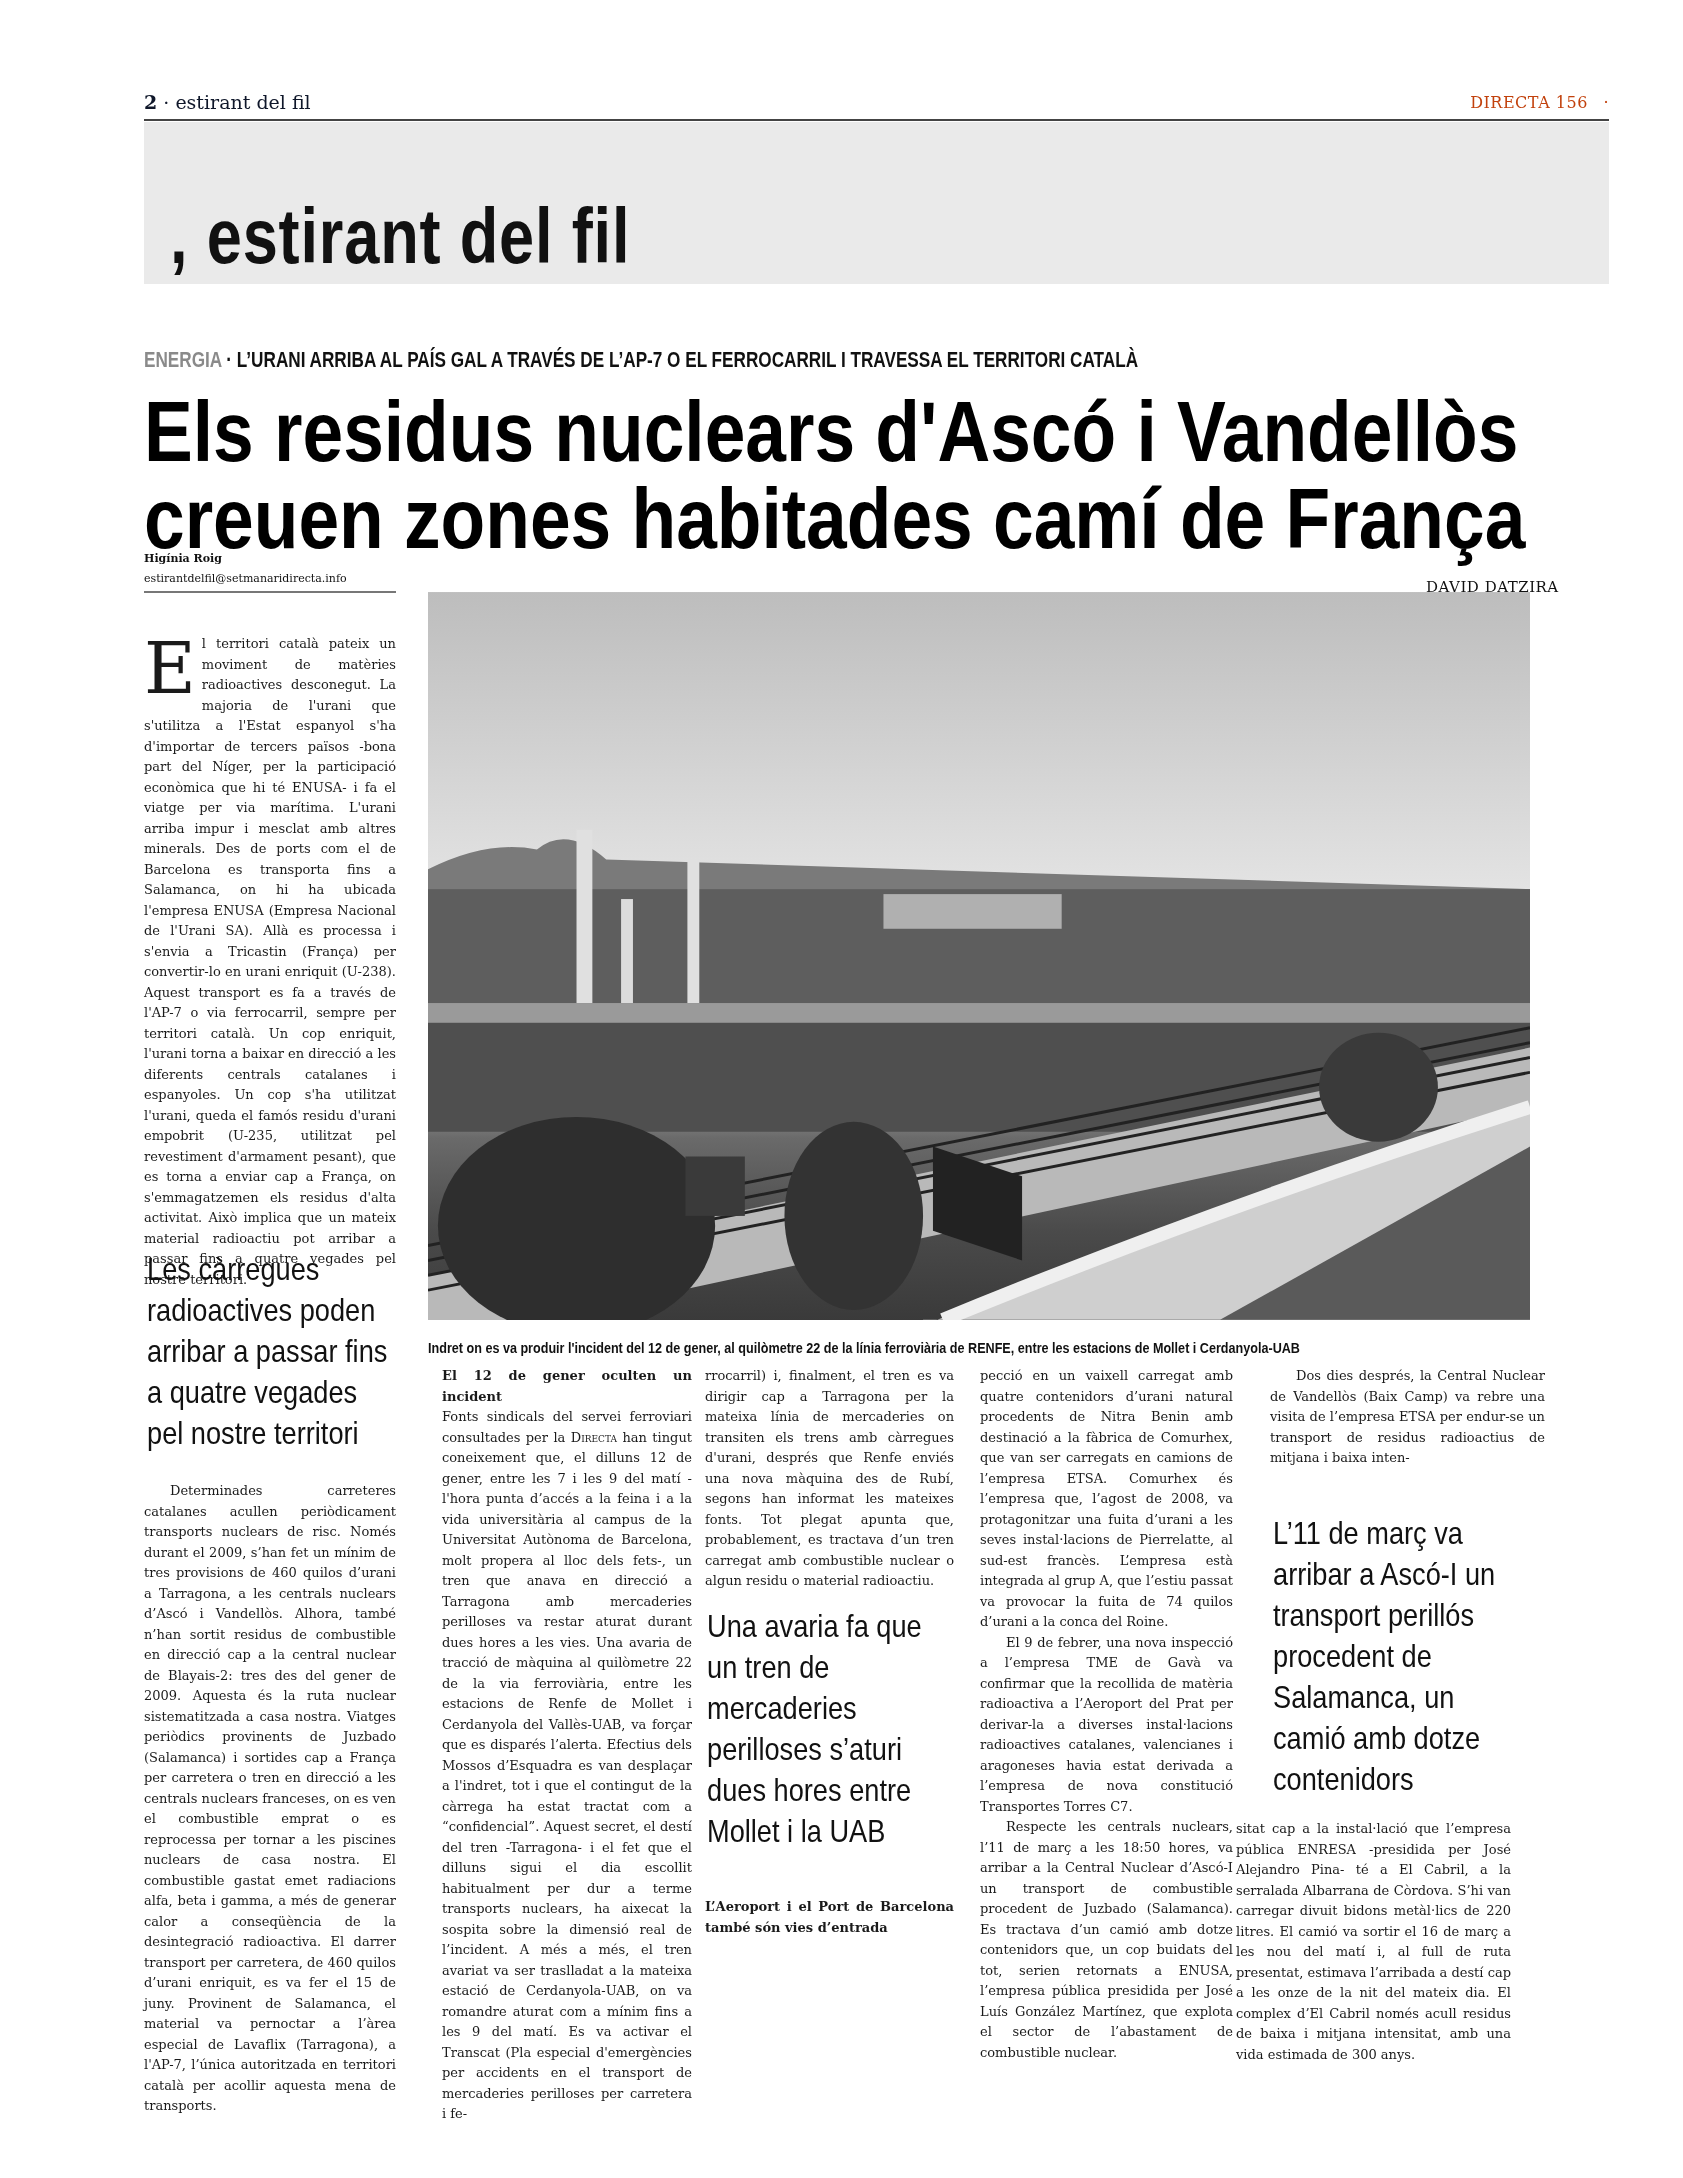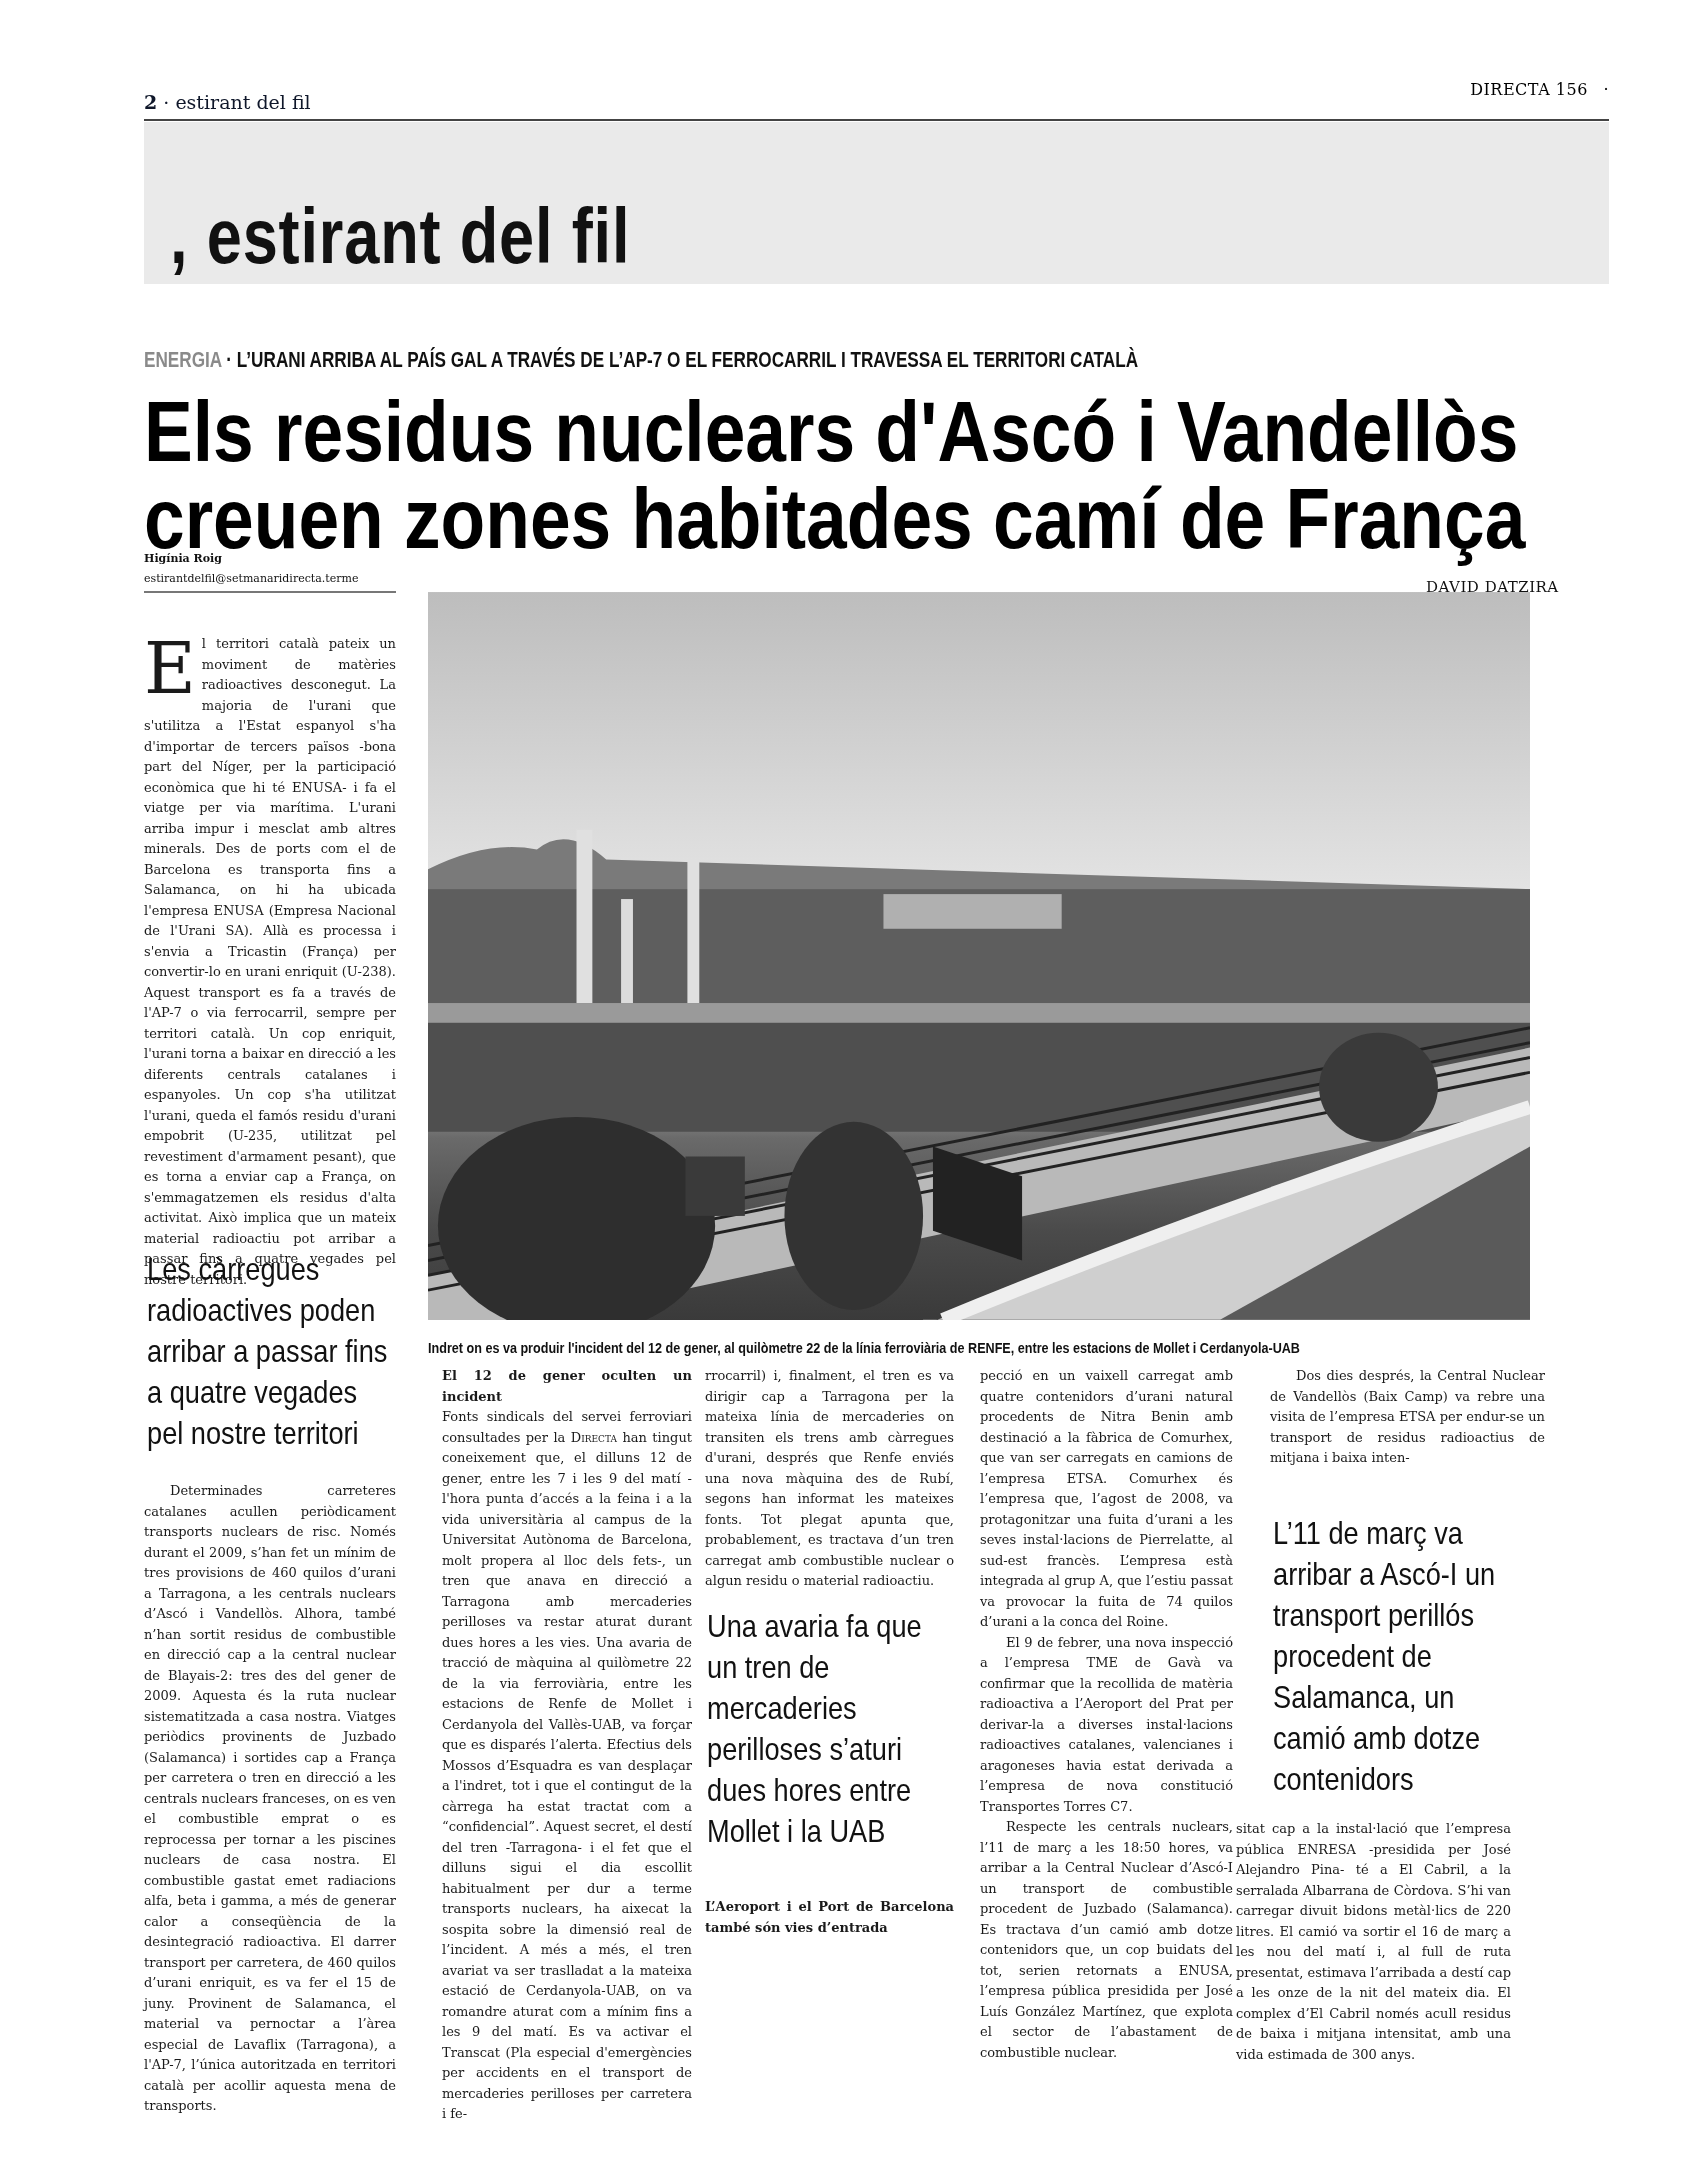--- a/index.html
+++ b/index.html
@@ -2,21 +2,21 @@
 <html><head>
 <meta charset="utf-8">
 <style>
   html, body { margin:0; padding:0; background:#ffffff; }
   body { width:1683px; height:2178px; position:relative; overflow:hidden; color:#111; font-family:"DejaVu Serif", serif; }
   .abs { position:absolute; }
 
   
   .run-left { left:144px; top:91px; font-size:19px; font-family:"DejaVu Serif", serif; color:#0f172a; }
   .run-left b { font-weight:bold; }
-  .run-right { right:74px; top:80px; font-size:16px; font-family:"DejaVu Serif", serif; color:#000000; letter-spacing:0.5px; }
+  .run-right { right:74px; top:93px; font-size:16px; font-family:"DejaVu Serif", serif; color:#c2410c; letter-spacing:0.5px; }
   .run-rule { left:144px; top:119px; width:1465px; height:2px; background:#444; }
 
   
   .banner { left:144px; top:122px; width:1465px; height:162px; background:#eaeaea; }
   .banner-title { left:170px; top:198px; font-family:"Liberation Sans", sans-serif; font-weight:bold; font-size:77px; line-height:1; letter-spacing:1px; transform:scaleX(0.82); transform-origin:left top; color:#111; }
 
   
   .kicker { left:144px; top:347px; font-family:"Liberation Sans", sans-serif; font-weight:bold; font-size:22px; transform:scaleX(0.78); transform-origin:left top; white-space:nowrap; }
   .kicker .sec { color:#8a8a8a; }
 
@@ -81,21 +81,21 @@
   <span class="sec">ENERGIA</span><span> · L’URANI ARRIBA AL PAÍS GAL A TRAVÉS DE L’AP-7 O EL FERROCARRIL I TRAVESSA EL TERRITORI CATALÀ</span>
 </div>
 
 <div class="abs headline">
   <div>Els residus nuclears d'Ascó i Vandellòs</div>
   <div>creuen zones habitades camí de França</div>
 </div>
 
 <div class="abs byline">
   <span class="name" style="display:block">Higínia Roig</span>
-  <span class="email">estirantdelfil@setmanaridirecta.terme</span>
+  <span class="email">estirantdelfil@setmanaridirecta.info</span>
 </div>
 
 <div class="abs col col1a">
   <p><span class="dropcap">E</span><span>l territori català pateix un moviment de matèries radioactives desconegut. La majoria de l'urani que s'utilitza a l'Estat espanyol s'ha d'importar de tercers països -bona part del Níger, per la participació econòmica que hi té ENUSA- i fa el viatge per via marítima. L'urani arriba impur i mesclat amb altres minerals. Des de ports com el de Barcelona es transporta fins a Salamanca, on hi ha ubicada l'empresa ENUSA (Empresa Nacional de l'Urani SA). Allà es processa i s'envia a Tricastin (França) per convertir-lo en urani enriquit (U-238). Aquest transport es fa a través de l'AP-7 o via ferrocarril, sempre per territori català. Un cop enriquit, l'urani torna a baixar en direcció a les diferents centrals catalanes i espanyoles. Un cop s'ha utilitzat l'urani, queda el famós residu d'urani empobrit (U-235, utilitzat pel revestiment d'armament pesant), que es torna a enviar cap a França, on s'emmagatzemen els residus d'alta activitat. Això implica que un mateix material radioactiu pot arribar a passar fins a quatre vegades pel nostre territori.</span></p>
 </div>
 
 <div class="abs pull pull1">Les càrregues radioactives poden arribar a passar fins a quatre vegades pel nostre territori</div>
 
 <div class="abs col col1b">
   <p class="ind">Determinades carreteres catalanes acullen periòdicament transports nuclears de risc. Només durant el 2009, s’han fet un mínim de tres provisions de 460 quilos d’urani a Tarragona, a les centrals nuclears d’Ascó i Vandellòs. Alhora, també n’han sortit residus de combustible en direcció cap a la central nuclear de Blayais-2: tres des del gener de 2009. Aquesta és la ruta nuclear sistematitzada a casa nostra. Viatges periòdics provinents de Juzbado (Salamanca) i sortides cap a França per carretera o tren en direcció a les centrals nuclears franceses, on es ven el combustible emprat o es reprocessa per tornar a les piscines nuclears de casa nostra. El combustible gastat emet radiacions alfa, beta i gamma, a més de generar calor a conseqüència de la desintegració radioactiva. El darrer transport per carretera, de 460 quilos d’urani enriquit, es va fer el 15 de juny. Provinent de Salamanca, el material va pernoctar a l’àrea especial de Lavaflix (Tarragona), a l'AP-7, l’única autoritzada en territori català per acollir aquesta mena de transports.</p>

